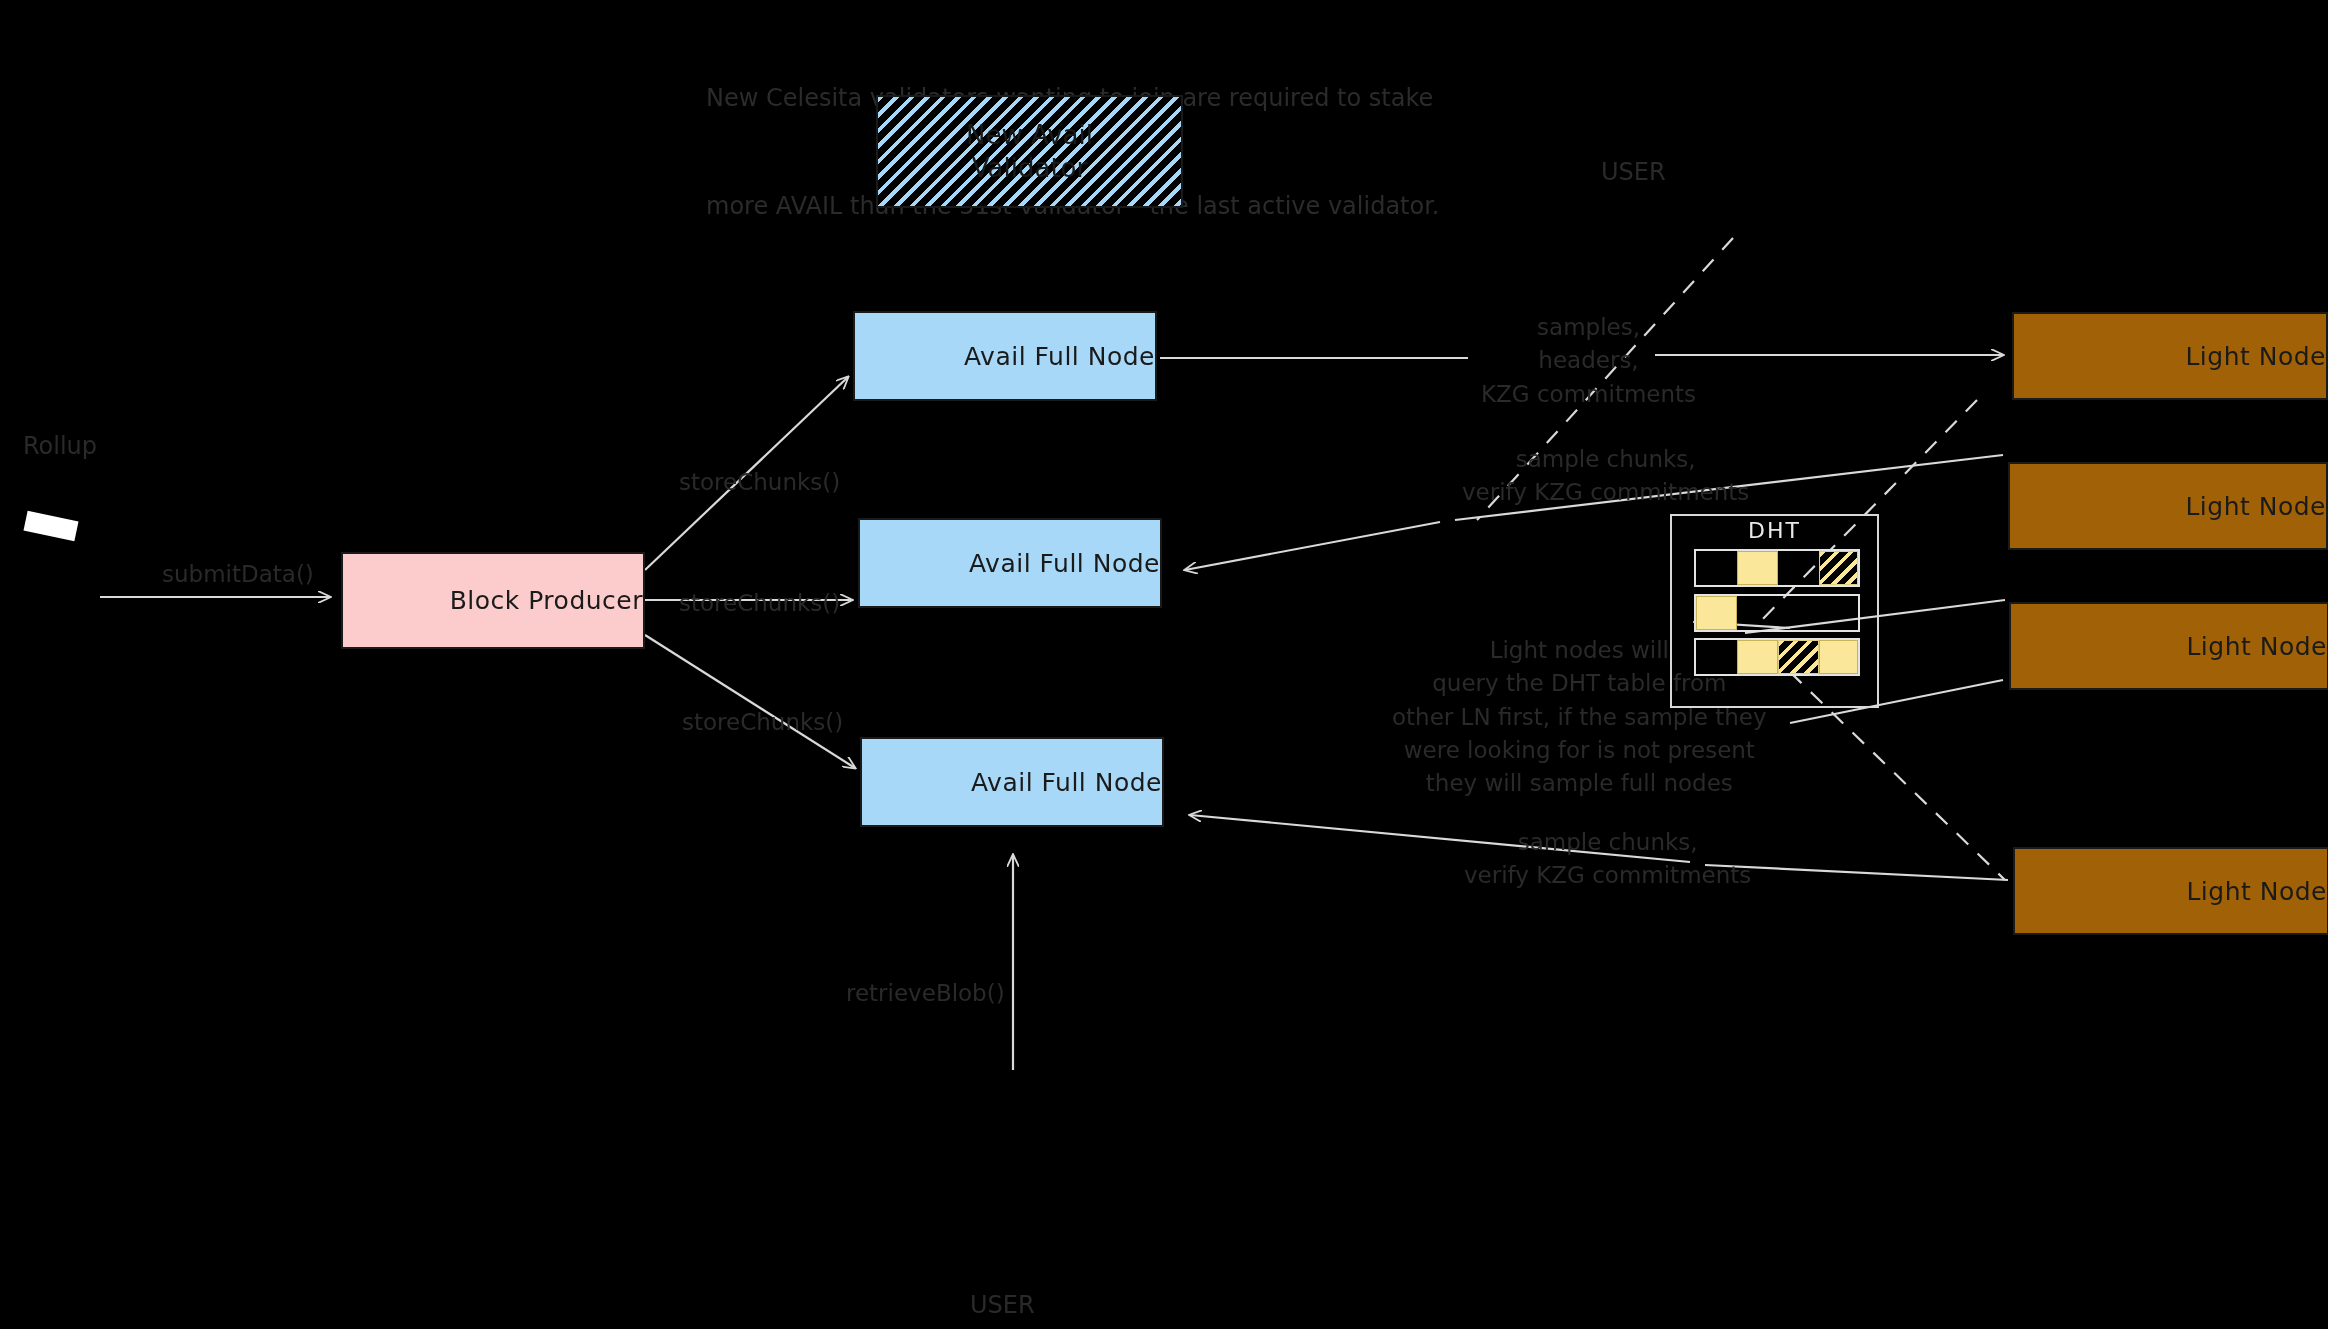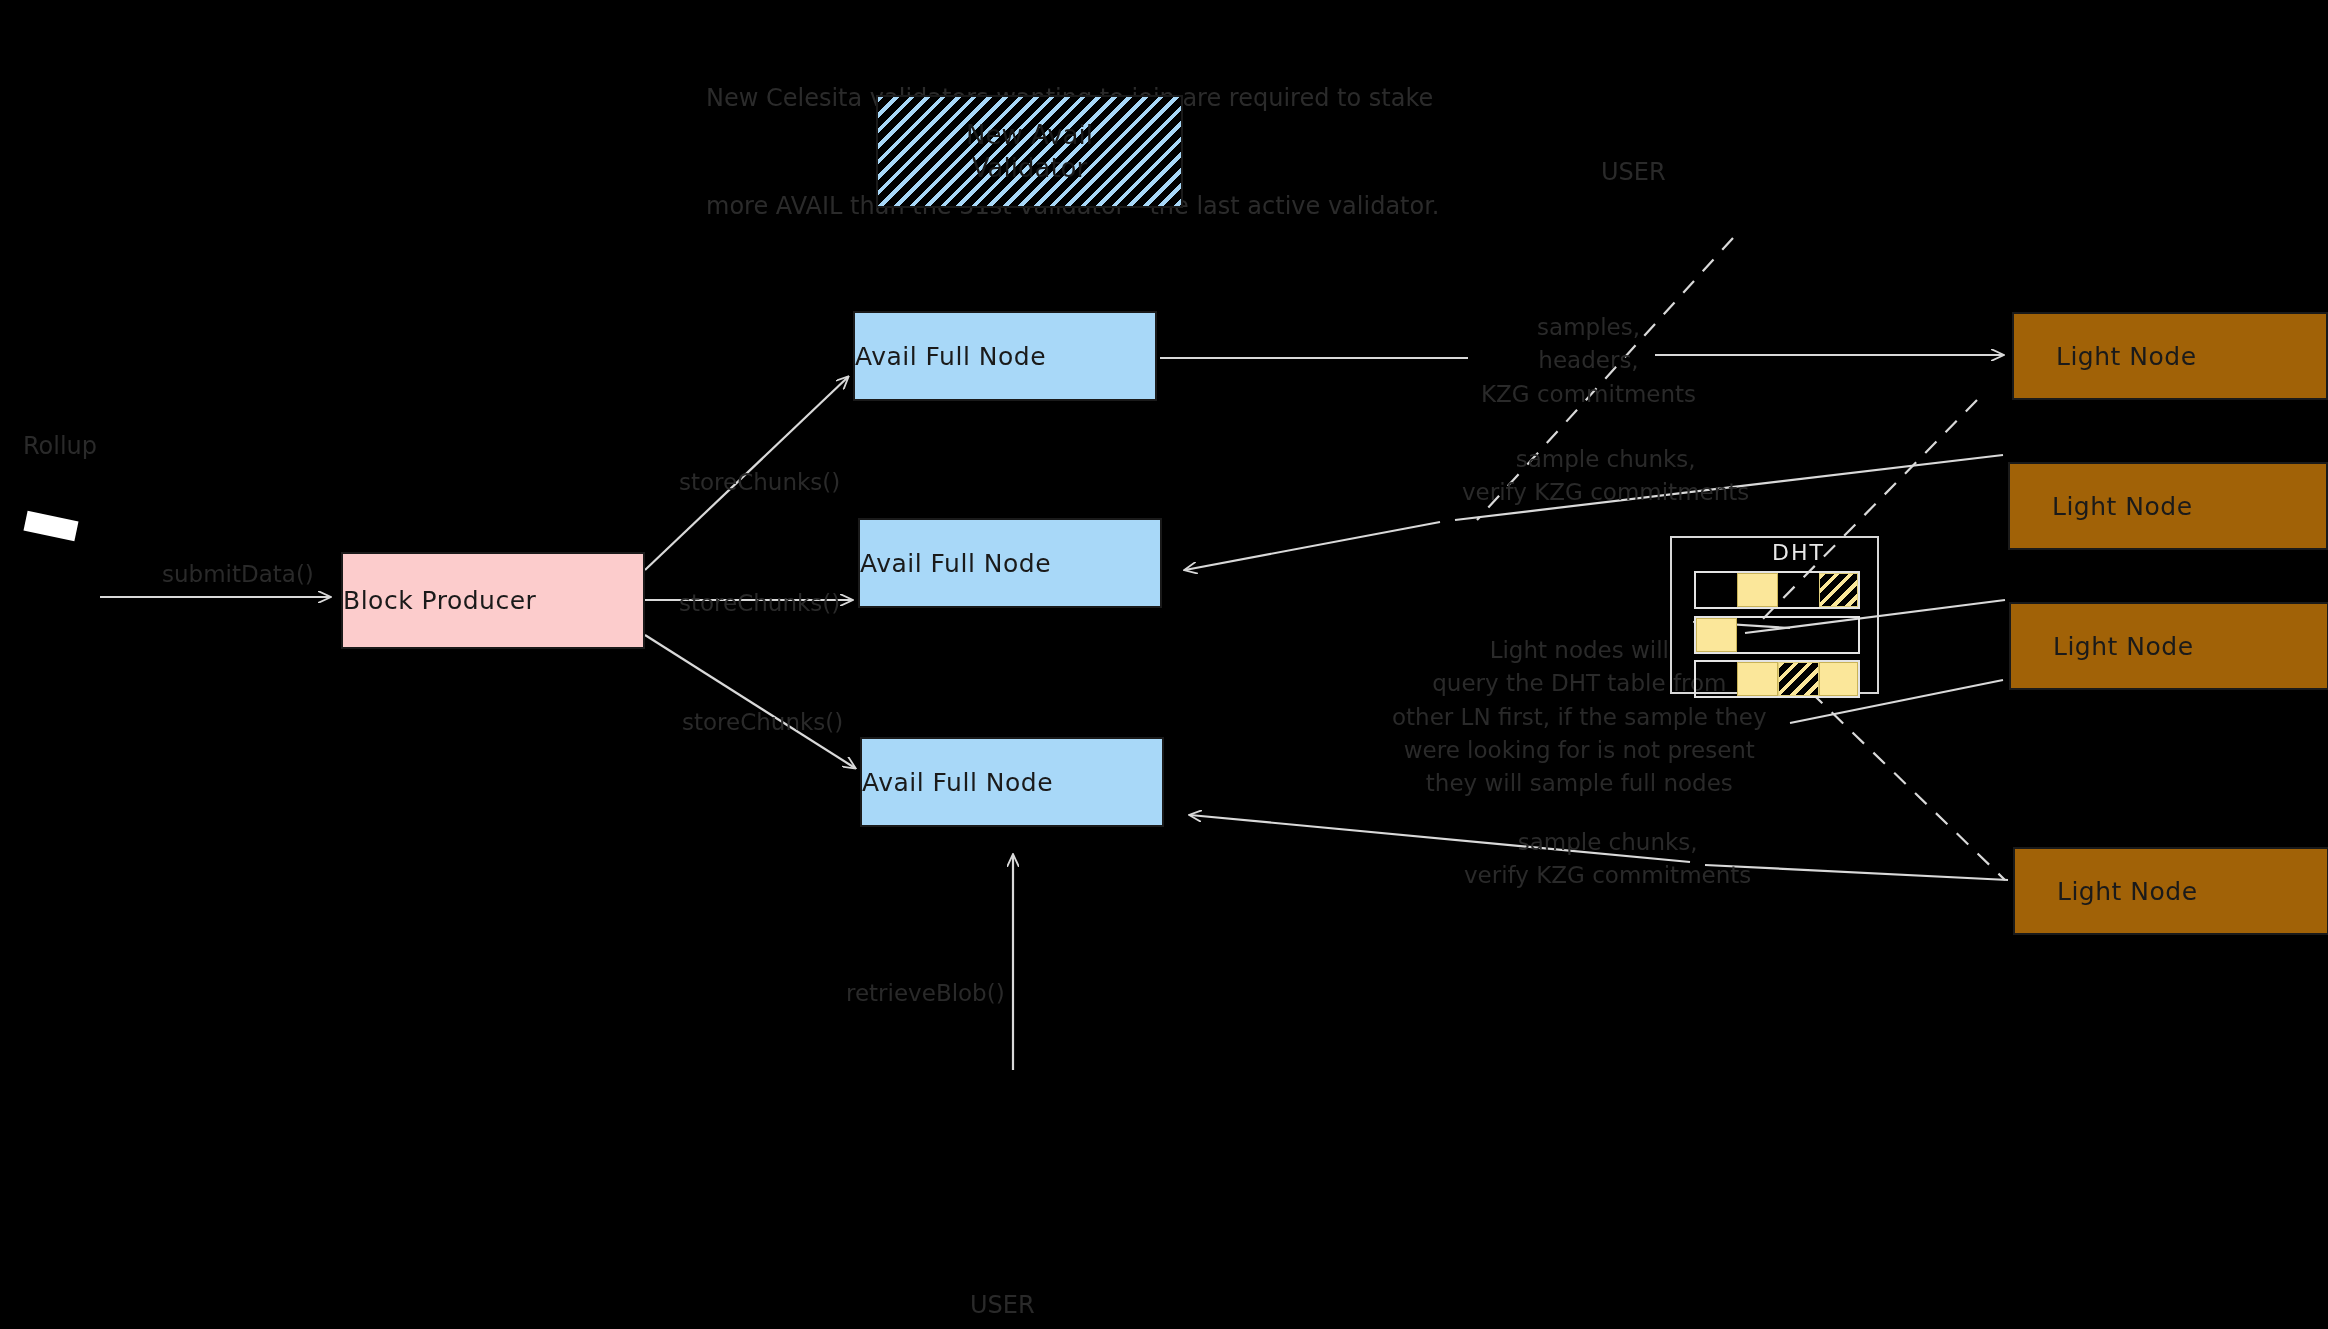--- a/index.html
+++ b/index.html
@@ -22,21 +22,21 @@
     width: 2328px;
     height: 1329px;
     pointer-events: none;
   }
   .node-box {
     position: absolute;
     box-sizing: border-box;
     border: 2px solid #1a1a1a;
     display: flex;
     align-items: center;
-    justify-content: flex-start;
+    justify-content: flex-end;
     color: #1a1a1a;
     font-size: 25px;
     letter-spacing: 0.5px;
     white-space: nowrap;
   }
   .box-blue   { background: #a8d8f8; }
   .box-pink   { background: #fccccc; }
   .box-yellow { background: #a16207; padding-left: 42px; }
 
   .hatch-box {
@@ -241,21 +241,21 @@
   <div class="node-box box-yellow" style="left:2008px; top:462px; width:320px; height:88px;">
     <span>Light Node</span>
   </div>
   <div class="node-box box-yellow" style="left:2009px; top:602px; width:320px; height:88px;">
     <span>Light Node</span>
   </div>
   <div class="node-box box-yellow" style="left:2013px; top:847px; width:316px; height:88px;">
     <span>Light Node</span>
   </div>
 
-  <div id="dht-panel" style="left:1670px; top:536px; width:209px; height:158px;padding-left:24px;">
+  <div id="dht-panel" style="left:1670px; top:514px; width:209px; height:194px;">
     <div id="dht-title">DHT</div>
 
     <div class="dht-row" style="left:22px; top:33px; width:166px; height:38px;">
       <div class="dht-cell empty" style="width:41px;"></div>
       <div class="dht-cell filled" style="width:41px;"></div>
       <div class="dht-cell empty" style="width:41px;"></div>
       <div class="dht-cell hatched" style="width:39px;"></div>
     </div>
 
     <div class="dht-row" style="left:22px; top:78px; width:166px; height:38px;">

